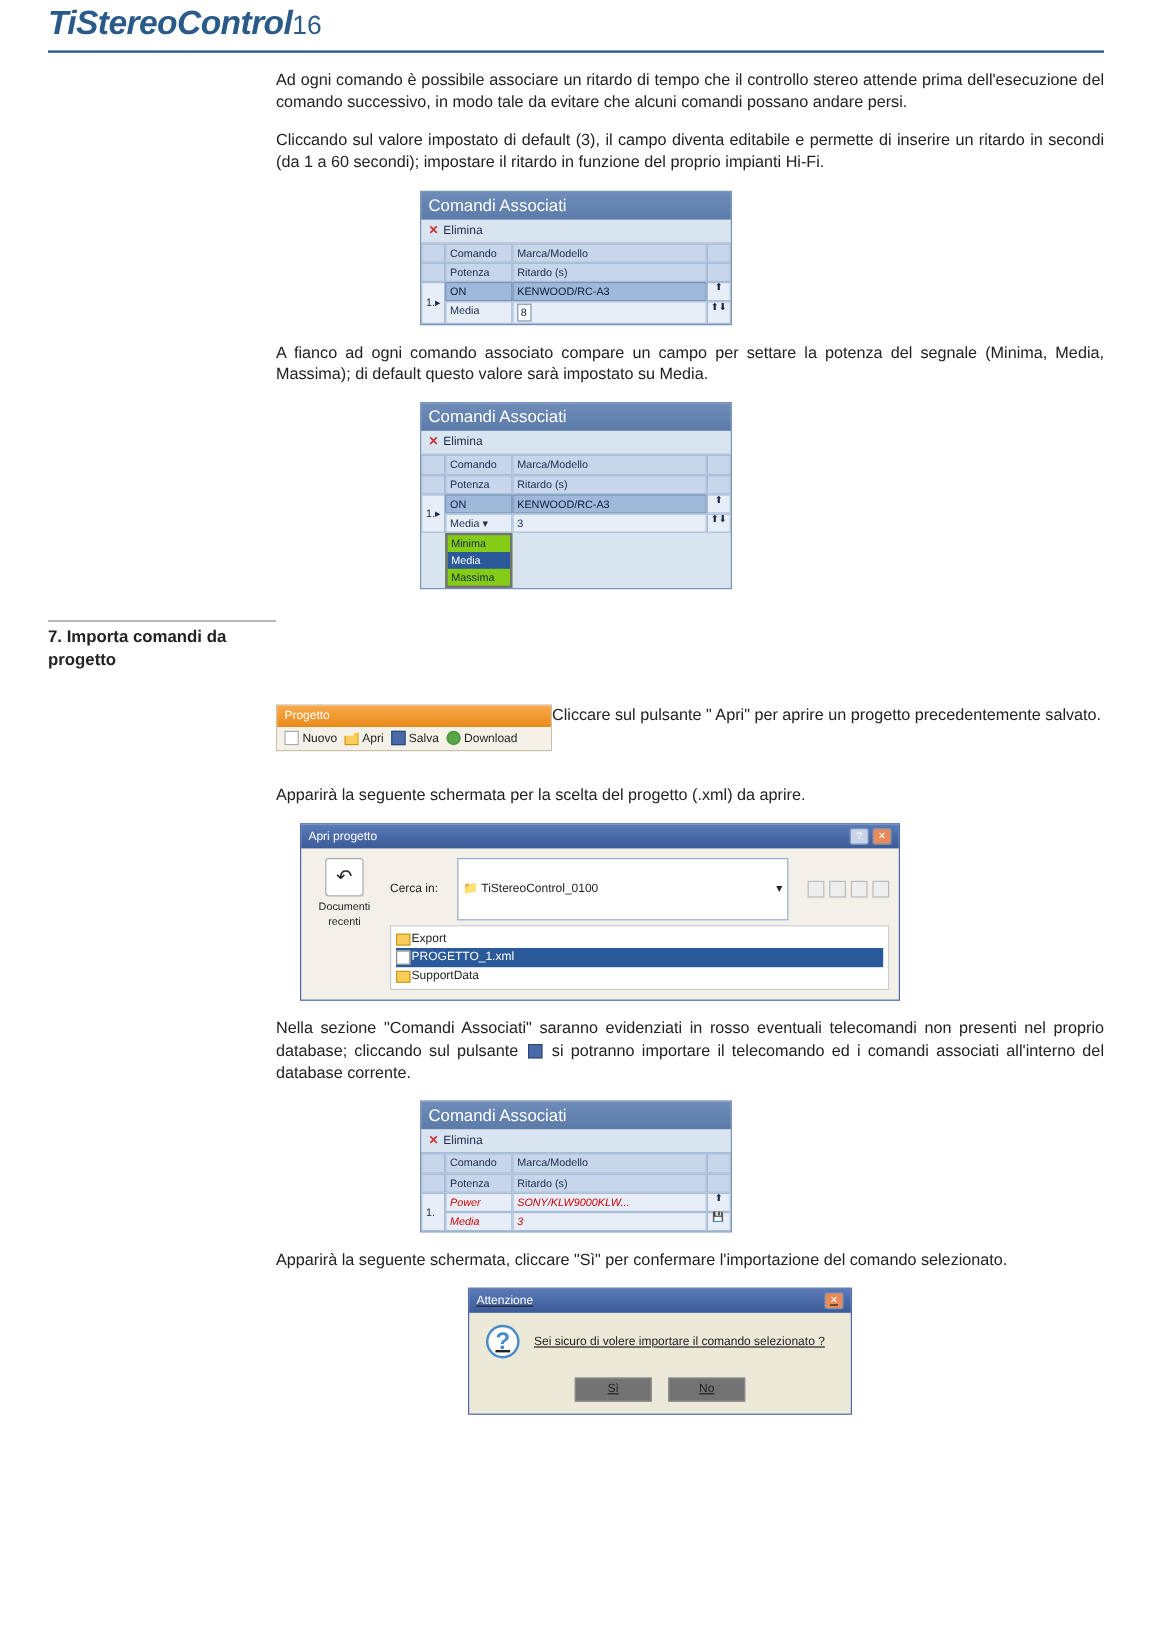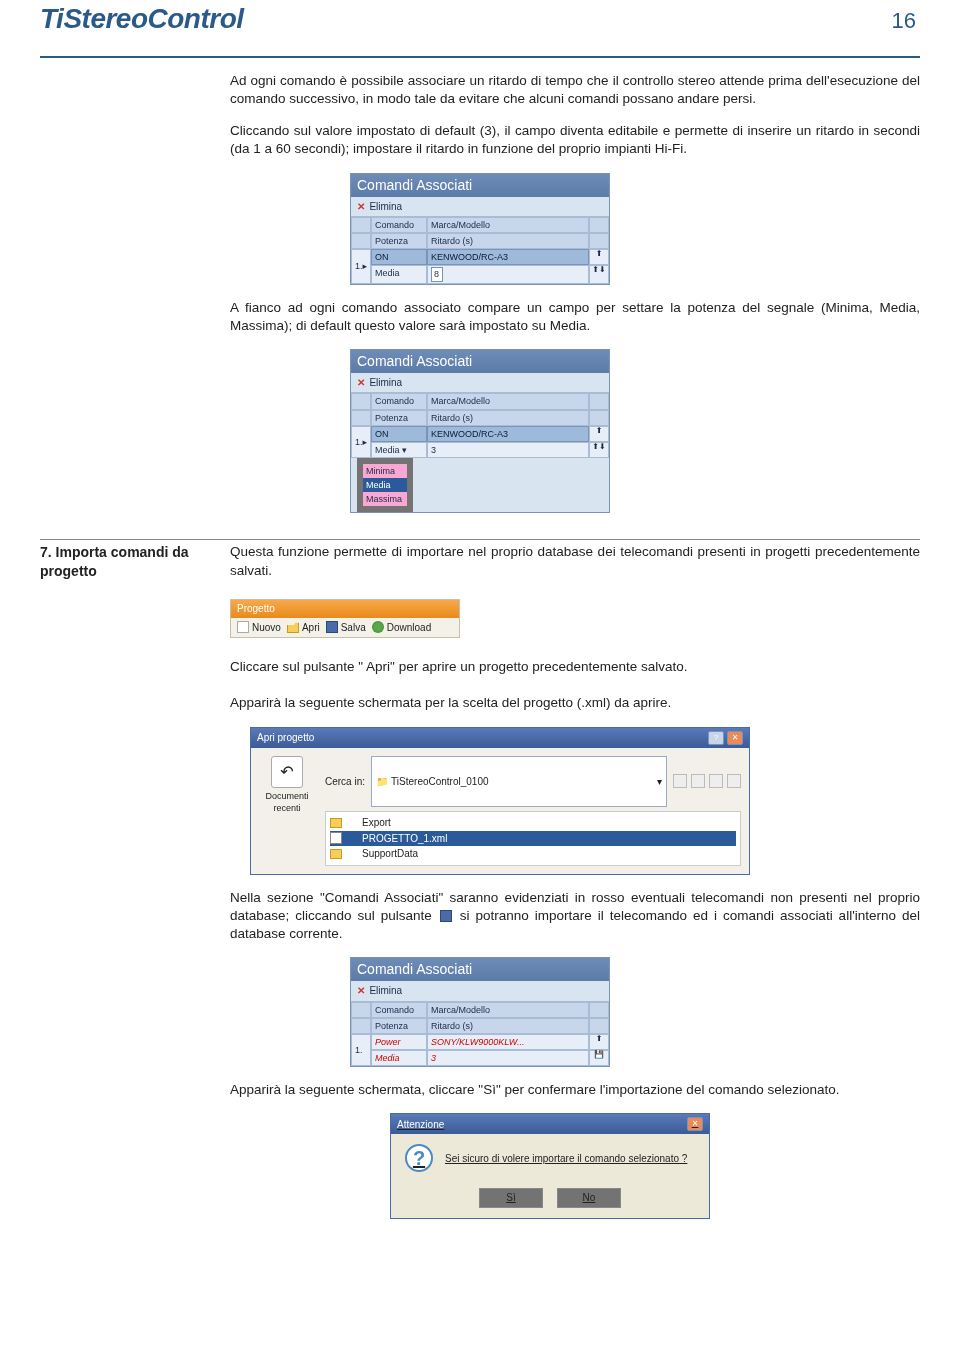--- a/index.html
+++ b/index.html
@@ -8,24 +8,24 @@
     background: #fff;
     width: 960px;
     margin: 0 auto;
     color: #222;
     font-size: 13.5px;
     line-height: 1.35;
   }
   .page { padding: 0 40px 40px 40px; }
   .header {
     display: flex;
-    justify-content: space-between;
+    justify-content: flex-start;
     align-items: flex-end;
     border-bottom: 2px solid #2a5a8a;
-    padding-bottom: 18px;
+    padding-bottom: 4px;
     margin-bottom: 14px;
   }
   .doc-title {
     color: #2a5a8a;
     font-size: 28px;
     font-weight: bold;
     font-style: italic;
     letter-spacing: -0.5px;
   }
   .page-num {
@@ -47,21 +47,21 @@
     padding-top: 3px;
     padding-right: 20px;
   }
   .section-body {
     flex: 1;
     border-top: 1px solid #888;
     padding-top: 3px;
     text-align: justify;
   }
   .img-center { padding-left: 190px; margin: 14px 0; }
-  .img-left-right { display: flex; padding-left: 190px; align-items: flex-start; gap: 20px; margin: 18px 0; flex-direction: column; }
+  .img-left-right { display: flex; padding-left: 190px; align-items: flex-start; margin: 28px 0; }
   .img-left-right .right-text { flex: 1; text-align: justify; }
 
   
   .panel {
     border: 1px solid #7a93b8;
     background: #d9e4f1;
     width: 260px;
     font-size: 10px;
     color: #1a2a4a;
   }
@@ -96,22 +96,22 @@
     font-size: 9px;
   }
   .phl { background: #9fb9da; border: 1px solid #7a93b8; padding: 1px 3px; font-size: 9px; color: #0a1a3a; }
   .pred { color: #c00; font-style: italic; }
   .pnum { writing-mode: horizontal-tb; text-align: center; }
   .updown {
     background: #e7eef7; border: 1px solid #a9bcd6;
     font-size: 8px; text-align: center; line-height: 1;
   }
   .optlist {
-    background: #f9a8d4; border: 6px solid #737373;
-    width: 56px; margin-left: 6px; font-size: 9px;
+    background: #84cc16; border: 2px solid #737373;
+    width: 56px; margin-left: 20px; font-size: 9px;
   }
   .optlist div { padding: 1px 3px; }
   .optlist .sel { background: #2a5a9a; color: #fff; }
   .panel-input {
     background: #fff; border: 1px solid #7a93b8;
     padding: 0 2px; display: inline-block; min-width: 12px;
     font-size: 9px;
   }
 
   
@@ -160,29 +160,29 @@
   .wbtn.close { background: #e88a5a; color: #fff; }
   .dlg-body { padding: 8px; display: flex; gap: 10px; }
   .dlg-left { width: 56px; text-align: center; }
   .dlg-left .recent {
     width: 32px; height: 32px; margin: 0 auto 2px;
     border: 1px solid #aaa; background: #fff;
     display: flex; align-items: center; justify-content: center;
     font-size: 16px; border-radius: 3px;
   }
   .dlg-right { flex: 1; }
-  .dlg-row { display: flex; align-items: center; gap: 6px; margin-bottom: 4px; }
+  .dlg-row { display: flex; align-items: center; gap: 16px; margin-bottom: 4px; }
   .dlg-combo {
     flex: 1; background: #fff; border: 1px solid #9aaac8;
     padding: 18px 4px; font-size: 10px; display: flex; justify-content: space-between;
   }
   .dlg-icons { display: flex; gap: 4px; }
   .dicon { width: 14px; height: 14px; border: 1px solid #bbb; background: #eee; }
   .file-list { border: 1px solid #ccc; background: #fff; padding: 3px 4px; }
-  .file-item { display: flex; align-items: center; gap: 20px; padding: 1px 0; }
+  .file-item { display: flex; align-items: center; gap: 1px; padding: 1px 0; }
   .fi-folder { width: 12px; height: 10px; background: #f8cd5a; border: 1px solid #c89a20; }
   .fi-xml { width: 12px; height: 12px; background: #fff; border: 1px solid #888; }
   .file-item.sel { background: #2a5a9a; color: #fff; }
 
   
   .attdlg {
     width: 320px;
     border: 1px solid #4a6aa8;
     font-size: 10px;
     background: #ece9d8;
@@ -300,21 +300,20 @@
       <div class="optlist">
         <div>Minima</div>
         <div class="sel">Media</div>
         <div>Massima</div>
       </div>
     </div>
   </div>
 
   <div class="section-row">
     <div class="section-label">7.  Importa comandi da progetto</div>
-    <div class="section-body">Questa funzione permette di importare nel proprio database dei telecomandi presenti in progetti precedentemente salvati.</div>
   </div>
 
   <div class="img-left-right">
     <div class="progetto">
       <div class="progetto-title">Progetto</div>
       <div class="progetto-body">
         <span class="tbtn">
             <span class="ticon ticon-new"></span>
             <span>Nuovo</span>
           </span>

